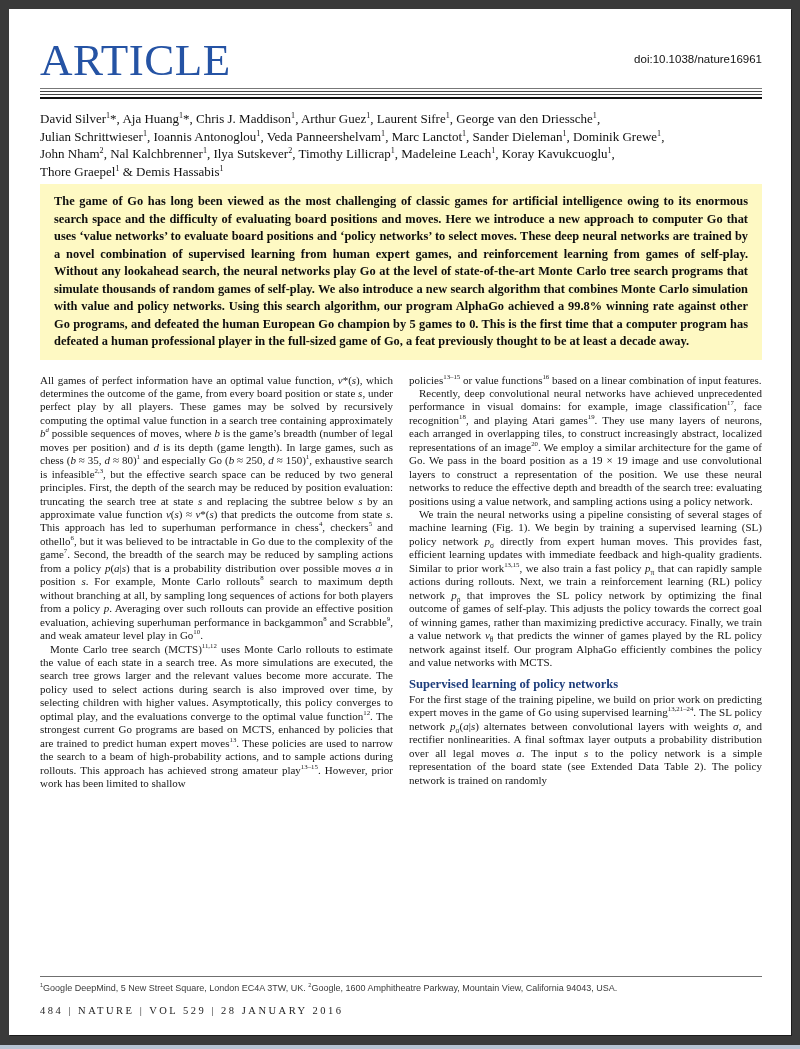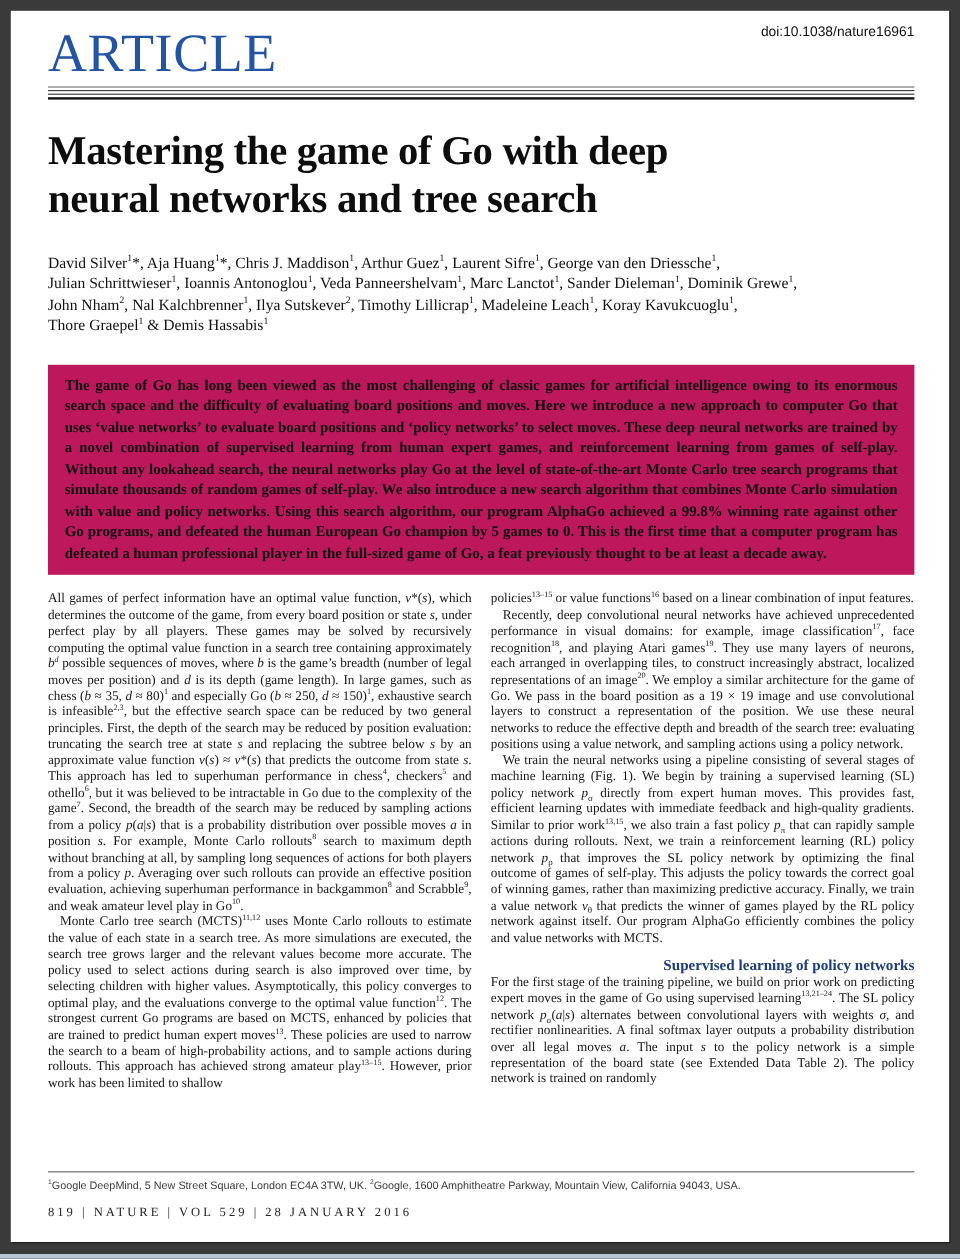--- a/index.html
+++ b/index.html
@@ -12,21 +12,21 @@
     position:absolute;left:0;bottom:0;width:800px;height:4px;
     background:#b7c3d2;
   }
   .page{
     position:absolute;left:9px;top:9px;width:782px;height:1026px;
     background:#ffffff;box-sizing:border-box;
     padding:0 29px 0 31px;color:#141414;
     box-shadow:1px 1px 0 #1c1c1c;
   }
   
-  .masthead{display:flex;justify-content:space-between;align-items:flex-start;padding-top:12px;}
+  .masthead{display:flex;justify-content:space-between;align-items:center;padding-top:28px;}
   .article-label{
     font-family:"Liberation Serif",serif;font-size:45px;line-height:46px;
     color:#2553a4;letter-spacing:0.5px;font-weight:400;
   }
   .doi{
     font-family:"Liberation Sans",sans-serif;font-size:11.5px;font-weight:400;color:#111;
     padding-bottom:3px;
   }
   .rule-stack{margin-top:5px;}
   .rule-stack .r1{height:1px;background:#777;}
@@ -38,31 +38,31 @@
     margin-top:24px;font-size:34px;line-height:40px;font-weight:700;
     letter-spacing:-0.3px;color:#0d0d0d;
   }
   .authors{
     margin-top:11px;font-size:13px;line-height:17.5px;color:#111;
   }
   sup{font-size:62%;line-height:0;vertical-align:super;}
   sub{font-size:68%;line-height:0;vertical-align:sub;}
   
   .abstract{
-    margin-top:24px;background:#be185d;padding:9px 14px;
+    margin-top:4px;background:#fef9c3;padding:9px 14px;
     font-weight:700;font-size:12.4px;line-height:17.5px;text-align:justify;color:#0e0e0e;
   }
   
   .columns{margin-top:14px;display:flex;gap:16px;}
   .col{width:353px;font-size:11px;line-height:13.45px;text-align:justify;color:#161616;}
   .col p{margin:0;}
   .col p.indent{text-indent:10px;}
   .section-heading{
     margin-top:9px;margin-bottom:1px;font-size:12.6px;font-weight:700;color:#1d3d7b;
-    text-align:right;
+    text-align:left;
   }
   
   .footnotes{
     position:absolute;left:31px;right:29px;top:967px;
     border-top:1px solid #6f6f6f;padding-top:5px;
     font-family:"Liberation Sans",sans-serif;font-size:9px;line-height:12.5px;color:#3a3a3a;
   }
   
   .footer-citation{
     position:absolute;left:31px;top:996px;
@@ -83,21 +83,20 @@
     <div class="doi">doi:10.1038/nature16961</div>
   </div>
 
   <div class="rule-stack">
     <div class="r1"></div>
     <div class="r2"></div>
     <div class="r3"></div>
     <div class="r4"></div>
   </div>
 
-  <h1 class="title"><span>Mastering the game of Go with deep</span><br><span>neural networks and tree search</span></h1>
 
   <div class="authors">David Silver<sup>1</sup>*, Aja Huang<sup>1</sup>*, Chris J. Maddison<sup>1</sup>, Arthur Guez<sup>1</sup>, Laurent Sifre<sup>1</sup>, George van den Driessche<sup>1</sup>,<br>Julian Schrittwieser<sup>1</sup>, Ioannis Antonoglou<sup>1</sup>, Veda Panneershelvam<sup>1</sup>, Marc Lanctot<sup>1</sup>, Sander Dieleman<sup>1</sup>, Dominik Grewe<sup>1</sup>,<br>John Nham<sup>2</sup>, Nal Kalchbrenner<sup>1</sup>, Ilya Sutskever<sup>2</sup>, Timothy Lillicrap<sup>1</sup>, Madeleine Leach<sup>1</sup>, Koray Kavukcuoglu<sup>1</sup>,<br>Thore Graepel<sup>1</sup> &amp; Demis Hassabis<sup>1</sup></div>
 
   <div class="abstract">
     <span>The game of Go has long been viewed as the most challenging of classic games for artificial intelligence owing to its enormous search space and the difficulty of evaluating board positions and moves. Here we introduce a new approach to computer Go that uses ‘value networks’ to evaluate board positions and ‘policy networks’ to select moves. These deep neural networks are trained by a novel combination of supervised learning from human expert games, and reinforcement learning from games of self-play. Without any lookahead search, the neural networks play Go at the level of state-of-the-art Monte Carlo tree search programs that simulate thousands of random games of self-play. We also introduce a new search algorithm that combines Monte Carlo simulation with value and policy networks. Using this search algorithm, our program AlphaGo achieved a 99.8% winning rate against other Go programs, and defeated the human European Go champion by 5 games to 0. This is the first time that a computer program has defeated a human professional player in the full-sized game of Go, a feat previously thought to be at least a decade away.</span>
   </div>
 
   <div class="columns">
     <div class="col">
       <p>All games of perfect information have an optimal value function, <i>v</i>*(<i>s</i>), which determines the outcome of the game, from every board position or state <i>s</i>, under perfect play by all players. These games may be solved by recursively computing the optimal value function in a search tree containing approximately <i>b</i><sup><i>d</i></sup> possible sequences of moves, where <i>b</i> is the game’s breadth (number of legal moves per position) and <i>d</i> is its depth (game length). In large games, such as chess (<i>b</i> ≈ 35, <i>d</i> ≈ 80)<sup>1</sup> and especially Go (<i>b</i> ≈ 250, <i>d</i> ≈ 150)<sup>1</sup>, exhaustive search is infeasible<sup>2,3</sup>, but the effective search space can be reduced by two general principles. First, the depth of the search may be reduced by position evaluation: truncating the search tree at state <i>s</i> and replacing the subtree below <i>s</i> by an approximate value function <i>v</i>(<i>s</i>) ≈ <i>v</i>*(<i>s</i>) that predicts the outcome from state <i>s</i>. This approach has led to superhuman performance in chess<sup>4</sup>, checkers<sup>5</sup> and othello<sup>6</sup>, but it was believed to be intractable in Go due to the complexity of the game<sup>7</sup>. Second, the breadth of the search may be reduced by sampling actions from a policy <i>p</i>(<i>a</i>|<i>s</i>) that is a probability distribution over possible moves <i>a</i> in position <i>s</i>. For example, Monte Carlo rollouts<sup>8</sup> search to maximum depth without branching at all, by sampling long sequences of actions for both players from a policy <i>p</i>. Averaging over such rollouts can provide an effective position evaluation, achieving superhuman performance in backgammon<sup>8</sup> and Scrabble<sup>9</sup>, and weak amateur level play in Go<sup>10</sup>.</p>
@@ -109,18 +108,18 @@
       <p class="indent">We train the neural networks using a pipeline consisting of several stages of machine learning (Fig. 1). We begin by training a supervised learning (SL) policy network <i>p</i><sub>σ</sub> directly from expert human moves. This provides fast, efficient learning updates with immediate feedback and high-quality gradients. Similar to prior work<sup>13,15</sup>, we also train a fast policy <i>p</i><sub>π</sub> that can rapidly sample actions during rollouts. Next, we train a reinforcement learning (RL) policy network <i>p</i><sub>ρ</sub> that improves the SL policy network by optimizing the final outcome of games of self-play. This adjusts the policy towards the correct goal of winning games, rather than maximizing predictive accuracy. Finally, we train a value network <i>v</i><sub>θ</sub> that predicts the winner of games played by the RL policy network against itself. Our program AlphaGo efficiently combines the policy and value networks with MCTS.</p>
       <h2 class="section-heading">Supervised learning of policy networks</h2>
       <p>For the first stage of the training pipeline, we build on prior work on predicting expert moves in the game of Go using supervised learning<sup>13,21–24</sup>. The SL policy network <i>p</i><sub>σ</sub>(<i>a</i>|<i>s</i>) alternates between convolutional layers with weights <i>σ</i>, and rectifier nonlinearities. A final softmax layer outputs a probability distribution over all legal moves <i>a</i>. The input <i>s</i> to the policy network is a simple representation of the board state (see Extended Data Table 2). The policy network is trained on randomly</p>
     </div>
   </div>
 
   <div class="footnotes">
     <div><sup>1</sup>Google DeepMind, 5 New Street Square, London EC4A 3TW, UK. <sup>2</sup>Google, 1600 Amphitheatre Parkway, Mountain View, California 94043, USA.</div>
   </div>
 
-  <div class="footer-citation">819 | NATURE | VOL 529 | 28 JANUARY 2016</div>
+  <div class="footer-citation">484 | NATURE | VOL 529 | 28 JANUARY 2016</div>
   <div class="copyright">© 2016 Macmillan Publishers Limited. All rights reserved</div>
 
 </div>
 
 <div class="bottom-strip"></div>
 
 </body></html>

